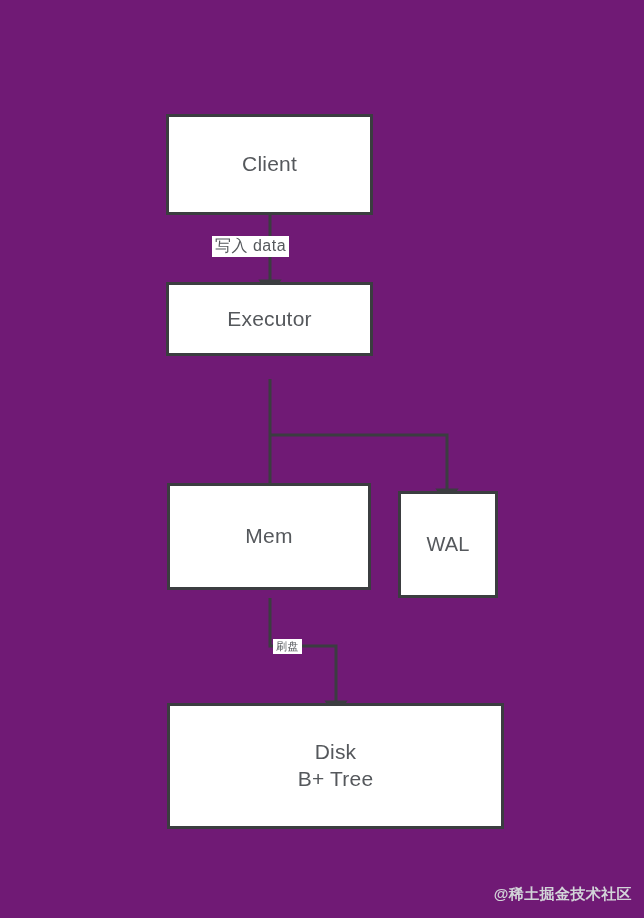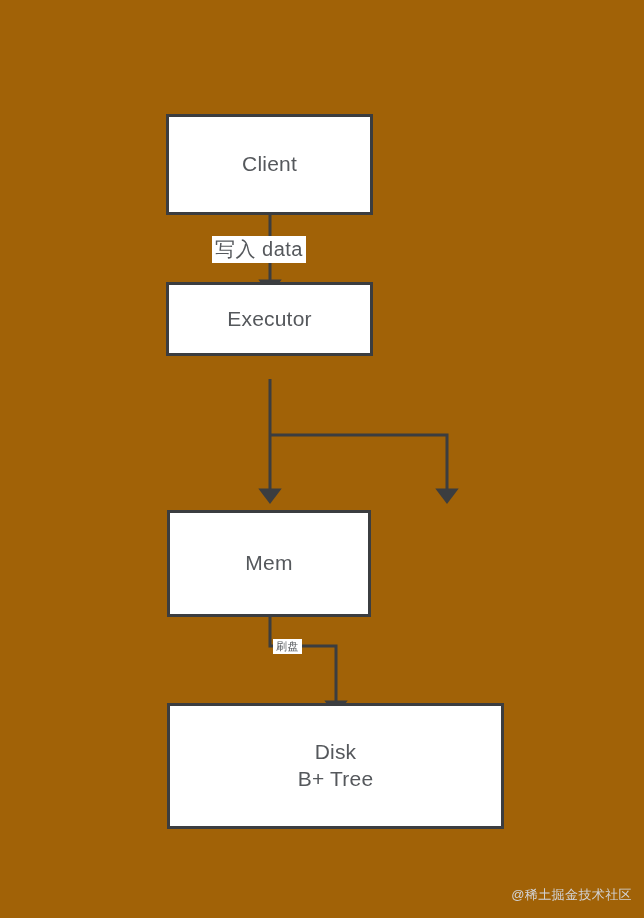--- a/index.html
+++ b/index.html
@@ -7,21 +7,21 @@
     padding: 0;
     background: #ffffff;
   }
   body {
     font-family: "Liberation Sans", "DejaVu Sans", sans-serif;
   }
   #canvas {
     position: relative;
     width: 644px;
     height: 918px;
-    background: #a16207;
+    background: #701a75;
     overflow: hidden;
   }
   #flow-svg {
     position: absolute;
     left: 0;
     top: 0;
     width: 644px;
     height: 918px;
   }
   .node-box {
@@ -47,37 +47,38 @@
   .edge-label {
     position: absolute;
     color: #55585c;
     background: #ffffff;
     padding: 0 3px;
     white-space: nowrap;
   }
   #label-write {
     left: 212px;
     top: 236px;
-    font-size: 20px;
+    font-size: 16px;
     letter-spacing: 0.5px;
   }
   #label-flush {
     left: 273px;
     top: 639px;
     font-size: 11px;
     letter-spacing: 0.5px;
   }
   #watermark {
     position: absolute;
     right: 12px;
     bottom: 14px;
     color: #d2d4d8;
-    font-size: 13px;
+    font-size: 15px;
     letter-spacing: 0.4px;
     user-select: none;
+    font-weight: bold;
   }
 </style>
 </head>
 <body>
 
 <div id="canvas">
 
   <svg id="flow-svg" viewBox="0 0 644 918" xmlns="http://www.w3.org/2000/svg">
     <defs>
       <marker id="arrowhead" markerWidth="9" markerHeight="9" refX="1.2" refY="4.5" orient="auto" markerUnits="strokeWidth">
@@ -103,24 +104,27 @@
   </svg>
 
   <div class="node-box" id="node-client" style="left:166px;top:114px;width:207px;height:101px;">
     <span class="node-label">Client</span>
   </div>
 
   <div class="node-box" id="node-executor" style="left:166px;top:282px;width:207px;height:74px;">
     <span class="node-label">Executor</span>
   </div>
 
-  <div class="node-box" id="node-mem" style="left:167px;top:510px;width:204px;height:107px;">
+  <div class="node-box" id="node-mem" style="left:167px;top:483px;width:204px;height:107px;">
     <span class="node-label">Mem</span>
   </div>
 
+  <div class="node-box" id="node-wal" style="left:398px;top:491px;width:100px;height:107px;">
+    <span class="node-label small">WAL</span>
+  </div>
 
   <div class="node-box" id="node-disk" style="left:167px;top:703px;width:337px;height:126px;">
     <span class="node-label">Disk
 B+ Tree</span>
   </div>
 
   <div class="edge-label" id="label-write">写入 data</div>
 
   <div class="edge-label" id="label-flush">刷盘</div>
 

